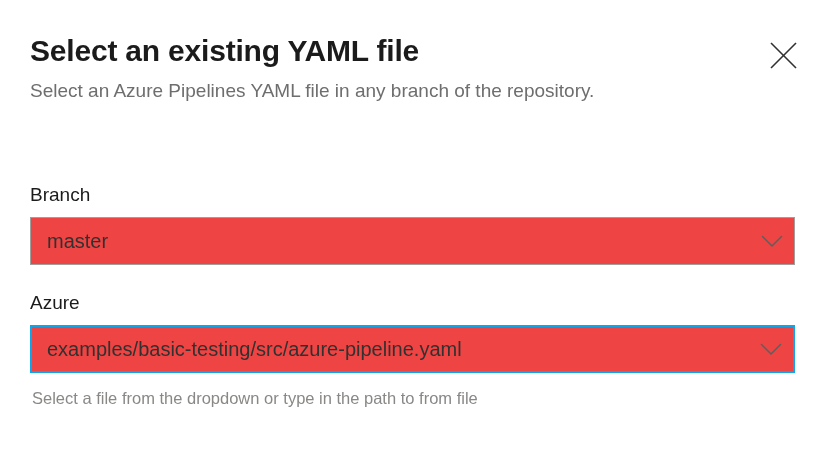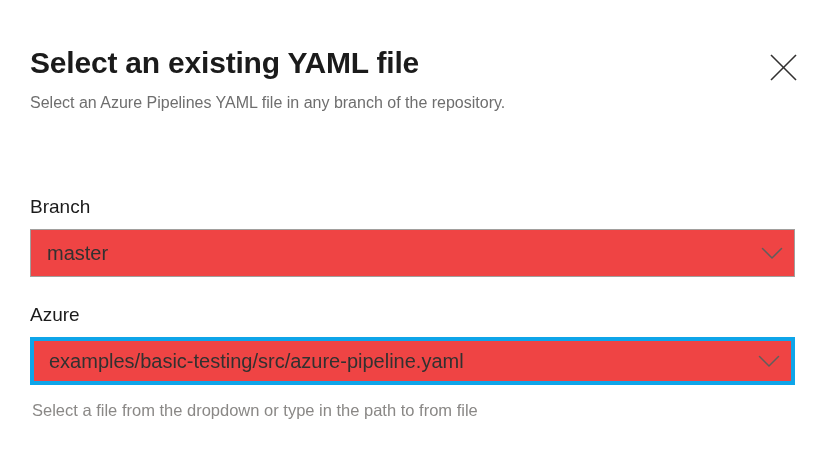--- a/index.html
+++ b/index.html
@@ -11,21 +11,21 @@
     height: 453px;
     background: #ffffff;
     font-family: "Liberation Sans", sans-serif;
     overflow: hidden;
     position: relative;
     -webkit-font-smoothing: antialiased;
   }
 
   .panel {
     position: absolute;
-    left: 0; top: 16px;
+    left: 0; top: 4px;
     width: 820px;
     height: 436px;
     background: #ffffff;
     text-decoration: underline;
   }
 
   
   .header {
     position: absolute;
     left: 30px;
@@ -35,21 +35,21 @@
   .title {
     font-size: 30px;
     font-weight: 600;
     color: #1b1b1b;
     line-height: 38px;
     letter-spacing: -0.2px;
     margin: 0;
     white-space: nowrap;
   }
   .subtitle {
-    font-size: 16px;
+    font-size: 19px;
     font-weight: 400;
     color: #6e6e6e;
     line-height: 32px;
     margin: 5px 0 0 0;
     max-width: 605px;
   }
 
   
   .close-btn {
     position: absolute;
@@ -94,21 +94,21 @@
     position: relative;
     box-sizing: border-box;
     width: 765px;
     height: 48px;
     background: #ef4444;
     border: 1px solid #a19f9d;
     display: flex;
     align-items: center;
   }
   .combo.focused {
-    border: 4px solid #0ea5e9;
+    border: 2px solid #0ea5e9;
   }
   .combo-value {
     flex: 1 1 auto;
     font-size: 20px;
     color: #323130;
     line-height: 26px;
     padding-left: 16px;
     white-space: nowrap;
     overflow: hidden;
     text-overflow: ellipsis;

